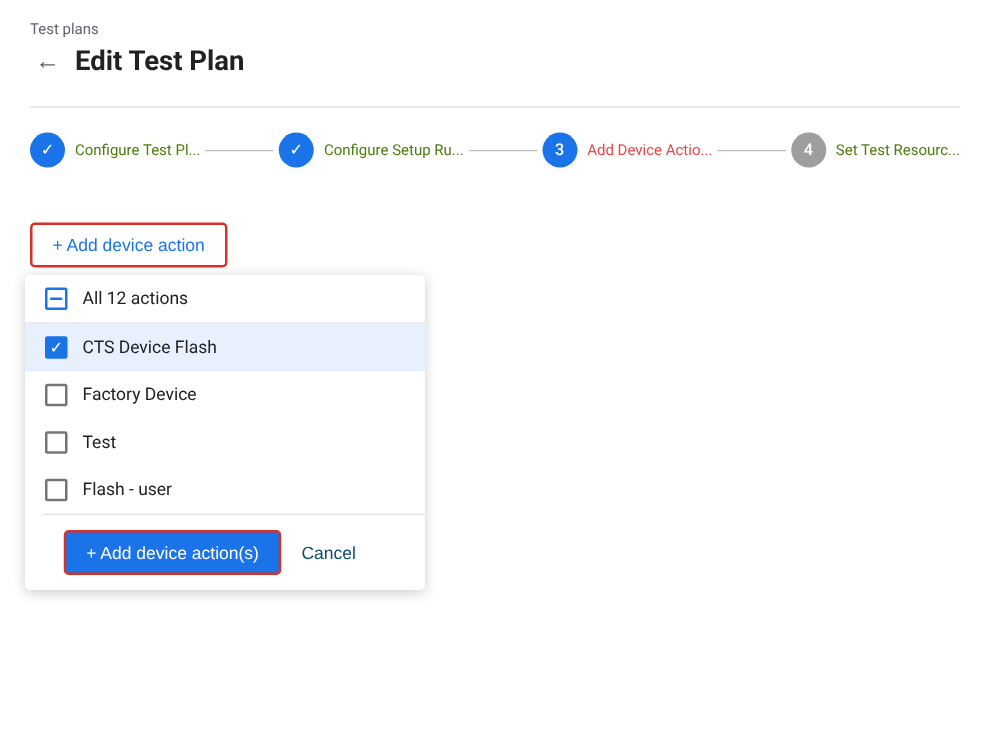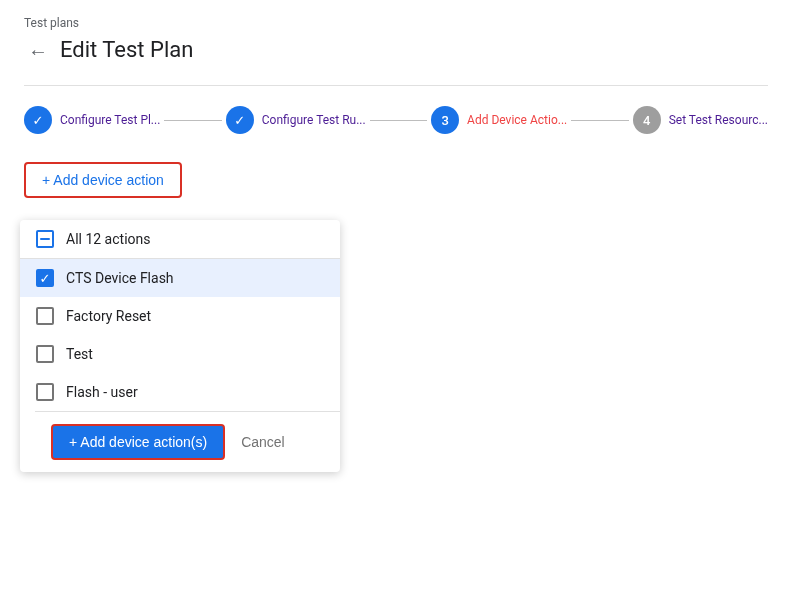--- a/index.html
+++ b/index.html
@@ -35,21 +35,21 @@
       border: none;
       cursor: pointer;
       color: #5f6368;
       font-size: 20px;
       display: flex;
       align-items: center;
       padding: 4px;
     }
     .page-title {
       font-size: 22px;
-      font-weight: 400;
+      font-weight: 700;
       color: #202124;
     }
     .divider {
       height: 1px;
       background: #e0e0e0;
       margin-bottom: 20px;
     }
     
     .stepper {
       display: flex;
@@ -80,21 +80,21 @@
     .step-circle.active {
       background: #1a73e8;
       color: #fff;
     }
     .step-circle.inactive {
       background: #9e9e9e;
       color: #fff;
     }
     .step-label {
       font-size: 12px;
-      color: #4c1d95;
+      color: #4d7c0f;
       white-space: nowrap;
     }
     .step-label.active {
       color: #ef4444;
     }
     .step-connector {
       width: 60px;
       height: 1px;
       background: #bdbdbd;
       margin: 0 4px;
@@ -107,20 +107,21 @@
       border: 2px solid #d93025;
       background: #fff;
       color: #1a73e8;
       font-size: 14px;
       padding: 8px 16px;
       border-radius: 4px;
       cursor: pointer;
       font-weight: 500;
       position: relative;
       z-index: 10;
+      margin-top: 16px;
     }
     
     .dropdown-container {
       position: absolute;
       top: 220px;
       left: 20px;
       width: 320px;
       background: #fff;
       border-radius: 4px;
       box-shadow: 0 2px 10px rgba(0,0,0,0.2);
@@ -190,21 +191,21 @@
       border: 2px solid #d93025;
       border-radius: 4px;
       padding: 8px 16px;
       font-size: 14px;
       font-weight: 500;
       cursor: pointer;
     }
     .cancel-btn {
       background: none;
       border: none;
-      color: #737373;
+      color: #0c4a6e;
       font-size: 14px;
       font-weight: 500;
       cursor: pointer;
     }
   </style>
 </head>
 <body>
 
 <div class="page-wrapper">
   
@@ -226,21 +227,21 @@
         <span>✓</span>
       </div>
       <span class="step-label">Configure Test Pl...</span>
     </div>
     <div class="step-connector"></div>
 
     <div class="step">
       <div class="step-circle completed">
         <span>✓</span>
       </div>
-      <span class="step-label">Configure Test Ru...</span>
+      <span class="step-label">Configure Setup Ru...</span>
     </div>
     <div class="step-connector"></div>
 
     <div class="step">
       <div class="step-circle active">
         <span>3</span>
       </div>
       <span class="step-label active">Add Device Actio...</span>
     </div>
     <div class="step-connector"></div>
@@ -272,21 +273,21 @@
 
       <div class="dropdown-item selected">
         <div class="checkbox checked">
           <span class="check-mark">✓</span>
         </div>
         <span>CTS Device Flash</span>
       </div>
 
       <div class="dropdown-item">
         <div class="checkbox"></div>
-        <span>Factory Reset</span>
+        <span>Factory Device</span>
       </div>
 
 
       <div class="dropdown-item">
         <div class="checkbox"></div>
         <span>Test</span>
       </div>
 
       <div class="dropdown-item">
         <div class="checkbox"></div>

